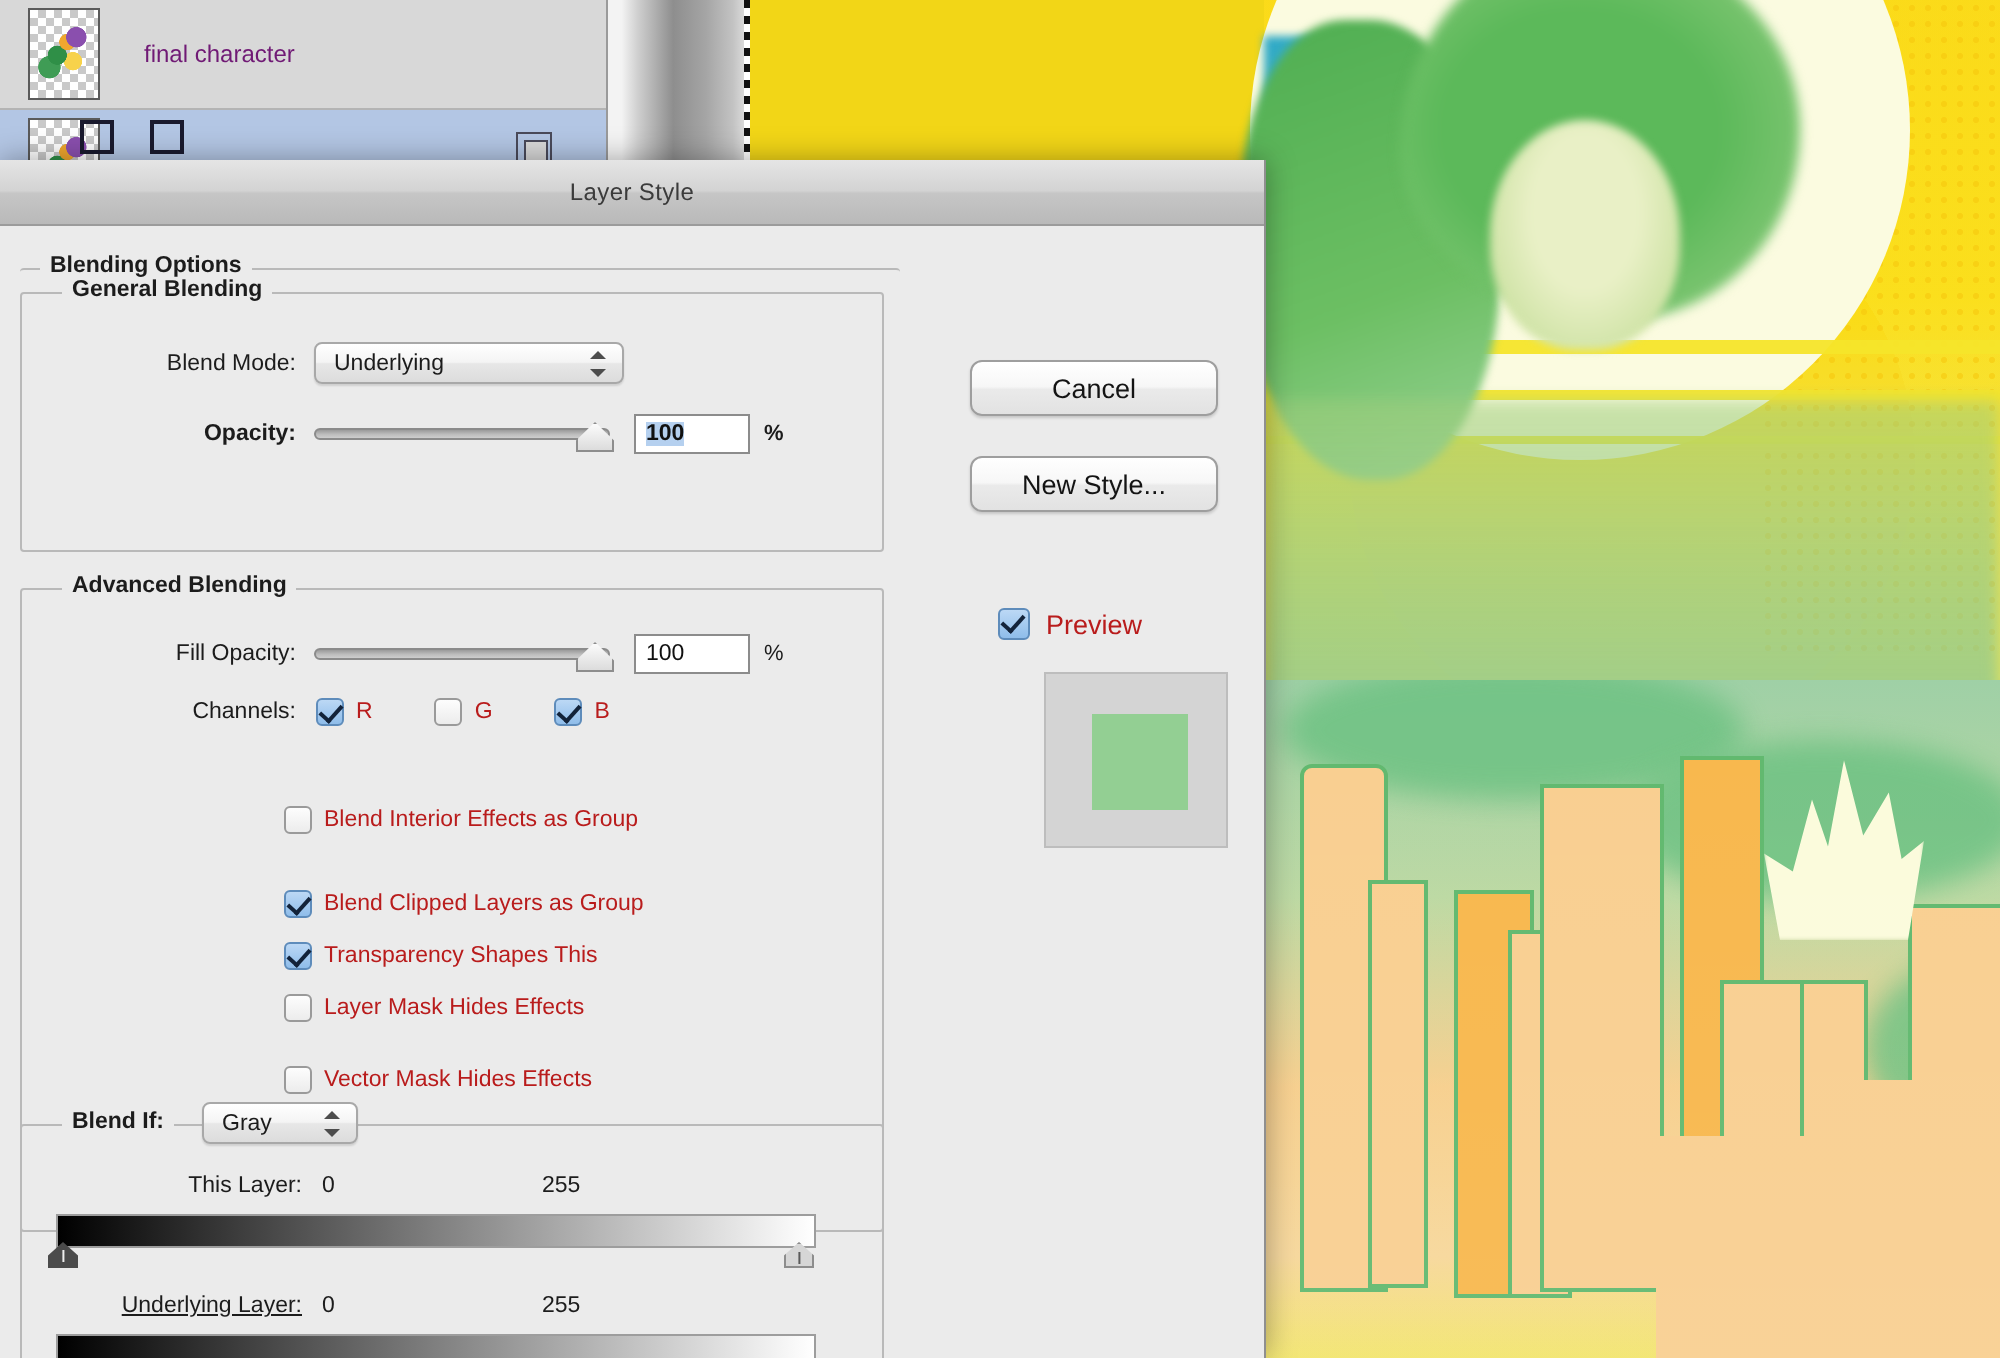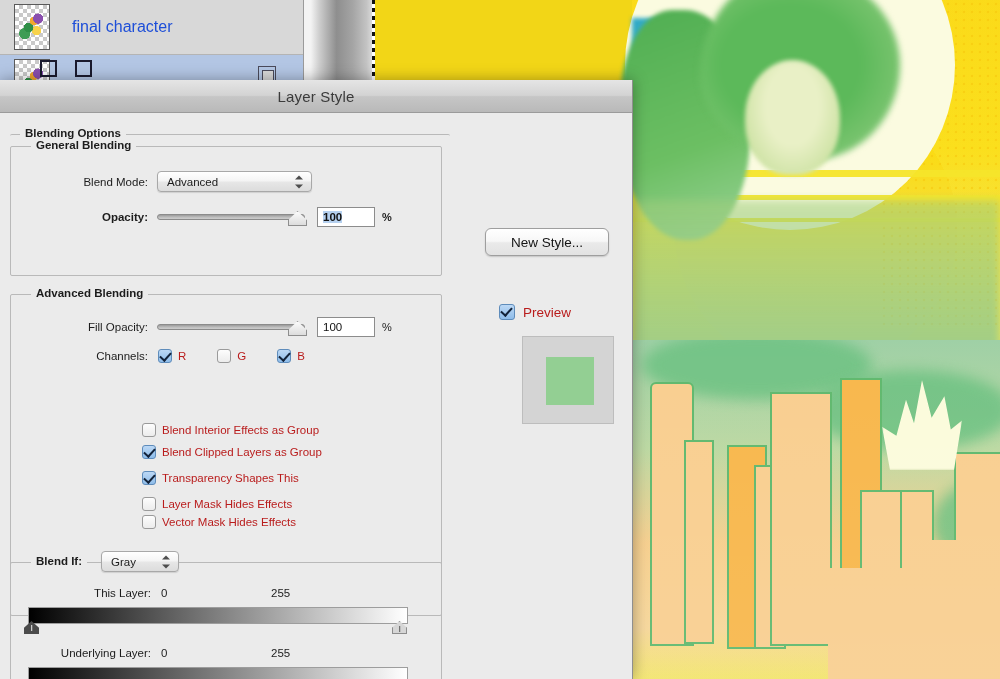--- a/index.html
+++ b/index.html
@@ -56,41 +56,41 @@
     background-image:linear-gradient(45deg,#c9c9c9 25%,transparent 25%,transparent 75%,#c9c9c9 75%,#c9c9c9),
                      linear-gradient(45deg,#c9c9c9 25%,#fff 25%,#fff 75%,#c9c9c9 75%,#c9c9c9);
     background-size:8px 8px;background-position:0 0,4px 4px;}
   .thumb-art{position:absolute;left:3px;top:7px;width:28px;height:30px;
     background:
       radial-gradient(circle at 72% 22%,#8a4fae 0 16%,transparent 17%),
       radial-gradient(circle at 56% 30%,#f0a72e 0 15%,transparent 16%),
       radial-gradient(circle at 38% 52%,#2f8f47 0 20%,transparent 21%),
       radial-gradient(circle at 66% 62%,#f7d24b 0 17%,transparent 18%),
       radial-gradient(circle at 24% 72%,#3f9c55 0 18%,transparent 19%);}
-  .layer-name{margin-left:22px;font-size:16px;color:#1d4ed8;}
+  .layer-name{margin-left:22px;font-size:12px;color:#701a75;}
   .sel-brackets{position:absolute;left:40px;top:60px;width:52px;height:28px;}
   .sel-brackets span{position:absolute;width:13px;height:13px;border:2px solid #1a1a2e;}
   .sb-tl{left:0;top:0;border-right:none;border-bottom:none;}
   .sb-tr{right:0;top:0;border-left:none;border-bottom:none;}
   .fx-icon{position:absolute;left:258px;top:66px;width:16px;height:16px;border:1.5px solid #4a4a5a;}
   .fx-icon:after{content:"";position:absolute;left:3px;top:3px;width:10px;height:10px;border:1.5px solid #4a4a5a;background:#d8d8d8;}
 
   
   #canvas-edge{position:absolute;left:304px;top:0;width:68px;height:88px;
     background:linear-gradient(90deg,#f3f3f3 0 10%,#cfcfcf 22%,#8e8e8e 48%,#a5a5a5 72%,#c3c3c3 92%,#d9d9d9 100%);}
   #ants{position:absolute;left:372px;top:0;width:3px;height:88px;
     background:repeating-linear-gradient(180deg,#111 0 4px,#fff 4px 8px);}
 
   
   #dialog{position:absolute;left:0;top:80px;width:632px;height:599px;
     background:#ebebeb;border-right:1px solid #8f8f8f;box-shadow:0 0 14px rgba(0,0,0,.35);}
   #titlebar{height:33px;width:100%;box-sizing:border-box;
     background:linear-gradient(180deg,#e5e5e5 0%,#d3d3d3 48%,#c6c6c6 52%,#b9b9b9 100%);
     border-bottom:1px solid #9b9b9b;display:flex;align-items:center;justify-content:center;}
-  #titlebar .t{font-size:15px;color:#3b3b3b;letter-spacing:.2px;}
+  #titlebar .t{font-size:12px;color:#3b3b3b;letter-spacing:.2px;}
 
   #dlg-body{position:absolute;left:0;top:34px;width:632px;height:565px;background:#ebebeb;}
 
   
   #left-col{position:absolute;left:0;top:0;width:462px;height:565px;}
 
   .group{position:absolute;border:1px solid #b9b9b9;border-radius:2px;}
   .group-title{position:absolute;font-size:11.5px;font-weight:bold;color:#1c1c1c;background:#ebebeb;padding:0 5px;top:-8px;}
 
   .row{position:absolute;display:flex;align-items:center;}
@@ -227,21 +227,21 @@
       <div class="group" style="left:10px;top:20px;width:440px;height:490px;border-bottom:none;border-left:none;border-right:none;">
         <div class="group-title" style="left:10px;">Blending Options</div>
       </div>
 
       <div class="group" style="left:10px;top:32px;width:430px;height:128px;">
         <div class="group-title" style="left:20px;">General Blending</div>
 
         <div class="row" style="left:0;top:24px;width:100%;">
           <div class="lbl" style="width:137px;">Blend Mode:</div>
           <div class="popup" style="margin-left:9px;width:155px;">
-            <span>Advanced</span>
+            <span>Underlying</span>
             <span class="arrows"></span>
           </div>
         </div>
 
         <div class="row" style="left:0;top:60px;width:100%;font-weight:bold;">
           <div class="lbl" style="width:137px;">Opacity:</div>
           <div class="slider" style="margin-left:9px;width:148px;">
             <div class="track"></div>
             <div class="knob" style="left:131px;"></div>
           </div>
@@ -277,37 +277,37 @@
             <div class="cb"></div>
             <div class="cb-label">G</div>
           </div>
           <div class="cb-wrap" style="margin-left:31px;">
             <div class="cb on"></div>
             <div class="cb-label">B</div>
           </div>
         </div>
 
 
-        <div class="cb-wrap" style="position:absolute;left:131px;top:128px;">
+        <div class="cb-wrap" style="position:absolute;left:131px;top:108px;">
           <div class="cb"></div>
           <div class="cb-label">Blend Interior Effects as Group</div>
         </div>
         <div class="cb-wrap" style="position:absolute;left:131px;top:150px;">
           <div class="cb on"></div>
           <div class="cb-label">Blend Clipped Layers as Group</div>
         </div>
         <div class="cb-wrap" style="position:absolute;left:131px;top:176px;">
           <div class="cb on"></div>
           <div class="cb-label">Transparency Shapes This</div>
         </div>
         <div class="cb-wrap" style="position:absolute;left:131px;top:202px;">
           <div class="cb"></div>
           <div class="cb-label">Layer Mask Hides Effects</div>
         </div>
-        <div class="cb-wrap" style="position:absolute;left:131px;top:220px;">
+        <div class="cb-wrap" style="position:absolute;left:131px;top:238px;">
           <div class="cb"></div>
           <div class="cb-label">Vector Mask Hides Effects</div>
         </div>
       </div>
 
       <div class="group" style="left:10px;top:448px;width:430px;height:140px;">
         <div class="group-title" style="left:20px;top:-8px;">Blend If:</div>
         <div class="popup" style="position:absolute;left:90px;top:-12px;width:78px;">
           <span>Gray</span>
           <span class="arrows"></span>
@@ -317,30 +317,31 @@
         <div class="lbl" style="position:absolute;left:150px;top:24px;width:30px;text-align:left;">0</div>
         <div class="lbl" style="position:absolute;left:260px;top:24px;width:40px;text-align:left;">255</div>
         <div class="gradbar" style="position:absolute;left:17px;top:44px;width:380px;"></div>
         <div class="stop dark" style="position:absolute;left:13px;top:58px;">
             <span class="bang"></span>
           </div>
         <div class="stop light" style="position:absolute;left:381px;top:58px;">
             <span class="bang"></span>
           </div>
 
-        <div class="lbl" style="position:absolute;left:8px;top:84px;width:132px;font-size:11.5px;">Underlying Layer:</div>
+        <div class="lbl" style="position:absolute;left:8px;top:84px;width:132px;font-size:11.5px;text-decoration:underline;">Underlying Layer:</div>
         <div class="lbl" style="position:absolute;left:150px;top:84px;width:30px;text-align:left;">0</div>
         <div class="lbl" style="position:absolute;left:260px;top:84px;width:40px;text-align:left;">255</div>
         <div class="gradbar" style="position:absolute;left:17px;top:104px;width:380px;"></div>
 
       </div>
 
     </div>
 
     <div id="right-col">
+      <div class="btn" style="top:66px;">Cancel</div>
       <div class="btn" style="top:114px;">New Style...</div>
 
       <div id="preview-row">
         <div class="cb on" style="width:16px;height:16px;"></div>
         <div class="cb-label">Preview</div>
       </div>
 
       <div id="preview-box">
         <div id="preview-swatch"></div>
       </div>

